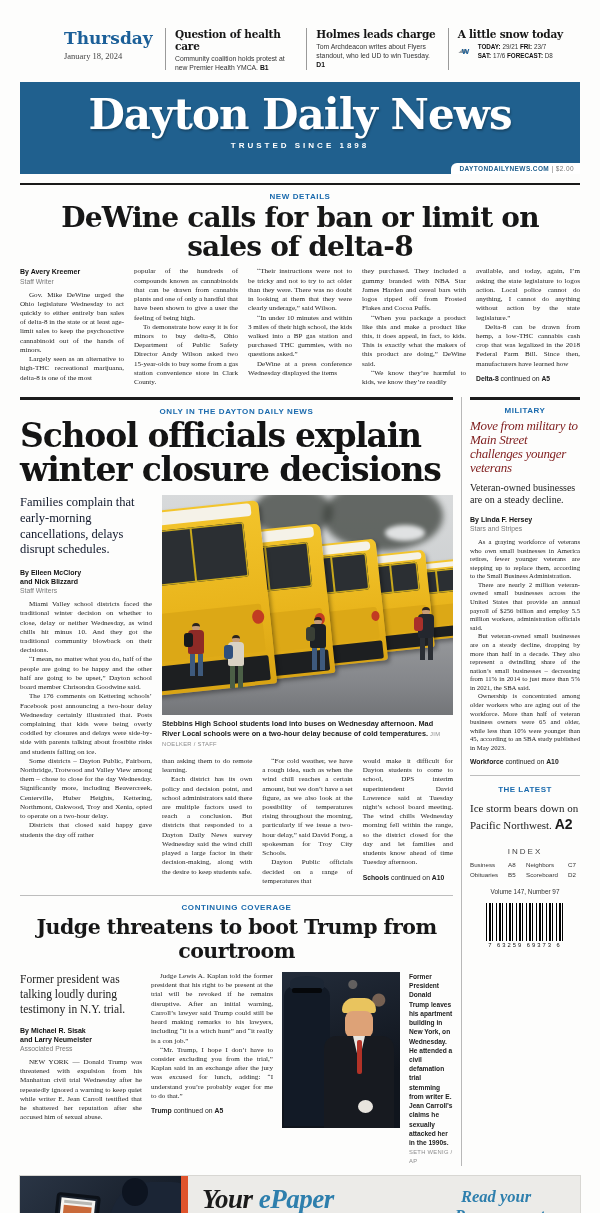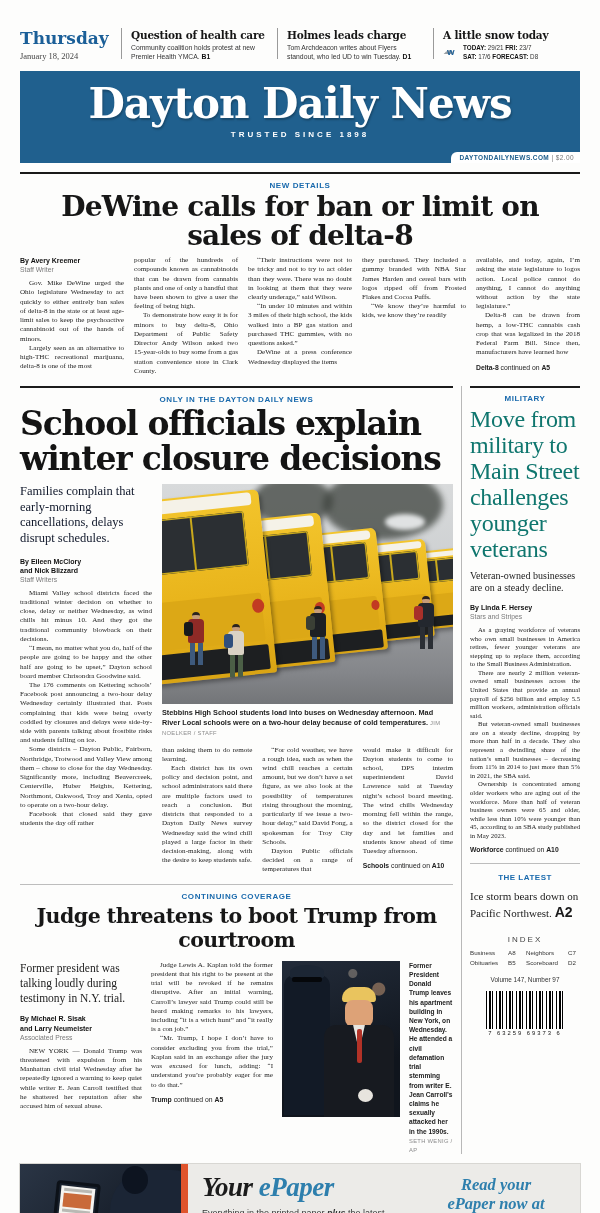--- a/index.html
+++ b/index.html
@@ -1,21 +1,21 @@
 <!DOCTYPE html>
 <html><head>
 <meta charset="utf-8">
 <style>
   * { margin:0; padding:0; box-sizing:border-box; }
   html,body { width:600px; height:1213px; background:#fdfdfc; overflow:hidden;
               font-family:"Liberation Sans", sans-serif; color:#1d1d1d; }
   .page { padding:26px 20px 0 20px; position:relative; }
 
   
-  .topbar { display:flex; align-items:flex-end; margin-bottom:10px; }
+  .topbar { display:flex; align-items:flex-start; margin-bottom:10px;margin-left:44px; }
   .tb-sep { width:1px; background:#9a9a9a; align-self:stretch; margin:2px 9px; }
   .dayblock { width:92px; padding-top:2px; }
   .dayname { font-family:"DejaVu Serif", serif; font-weight:bold; color:#1b5f98; font-size:17px; }
   .daydate { font-family:"Liberation Serif", serif; color:#444; font-size:8.5px; margin-top:3px; }
   .teaser { flex:1; padding-top:2px; }
   .teaser-title { font-family:"DejaVu Serif", serif; font-weight:bold; font-size:10.5px; color:#161616; letter-spacing:-0.2px; }
   .teaser-text { font-size:6.8px; color:#333; line-height:1.35; margin-top:2px; }
   .teaser-text b { color:#111; }
   .weatherrow { display:flex; gap:4px; margin-top:2px; }
   .wicon { width:16px; height:13px; position:relative; flex:none; margin-top:1px; }
@@ -112,21 +112,21 @@
   .trump-hair { width:34px; height:15px; background:#e9c45e; border-radius:14px 14px 4px 4px; margin:0 auto; }
   .trump-face { width:28px; height:27px; background:#dda277; border-radius:8px; margin:-2px auto 0; }
   .trump-coat { width:70px; height:92px; background:#171a20; border-radius:12px 12px 0 0; margin-top:-2px; position:relative; }
   .trump-shirt { position:absolute; left:29px; top:0; width:12px; height:26px; background:#e8e6e0; clip-path:polygon(0 0,100% 0,50% 100%); }
   .trump-tie { position:absolute; left:33px; top:4px; width:5px; height:34px; background:#b23227; border-radius:2px; }
   .glove { position:absolute; left:34px; top:64px; width:15px; height:13px; background:#e7e4de; border-radius:50%; }
   .trump-capt { flex:1; font-size:6.6px; font-weight:bold; line-height:1.4; color:#222; }
 
   
   .rail-kicker { text-align:center; color:#1a6aad; font-weight:bold; font-size:8px; letter-spacing:.5px; margin:6px 0 4px; }
-  .rail-head { font-family:"Liberation Serif", serif; font-size:24px; line-height:1.08; color:#0f766e; letter-spacing:-0.3px; }
+  .rail-head { font-family:"Liberation Serif", serif; font-size:13px; line-height:1.08; color:#7f1d1d; letter-spacing:-0.3px;font-style:italic; }
   .rail-sf { font-family:"Liberation Serif", serif; font-size:10px; line-height:1.25; color:#222; margin-top:7px; margin-bottom:8px; }
   .rail-body { font-family:"Liberation Serif", serif; font-size:6.7px; line-height:1.28; text-align:justify; color:#1c1c1c; }
   .rail-body p { text-indent:8px; margin:0; }
   .rail-div { height:1px; background:#bdbdbd; margin:10px 0 0; }
   .latest-item { font-family:"Liberation Serif", serif; font-size:11px; line-height:1.22; color:#1b1b1b; margin-top:8px; }
   .latest-item b { font-family:"Liberation Sans", sans-serif; font-size:14px; }
   .index-title { text-align:center; font-size:8px; letter-spacing:2px; color:#444; margin-top:14px; }
   .index-grid { display:grid; grid-template-columns:34px 14px 38px 12px; justify-content:center; column-gap:4px;
                 font-size:6.2px; color:#333; margin-top:4px; line-height:1.6; }
   .volume { text-align:center; font-size:6.4px; color:#333; margin-top:8px; }
@@ -228,20 +228,21 @@
           <p>popular of the hundreds of compounds known as cannabinoids that can be drawn from cannabis plants and one of only a handful that have been shown to give a user the feeling of being high.</p>
           <p>To demonstrate how easy it is for minors to buy delta-8, Ohio Department of Public Safety Director Andy Wilson asked two 15-year-olds to buy some from a gas station convenience store in Clark County.</p>
         </div>
       <div class="col bodycol">
           <p>“Their instructions were not to be tricky and not to try to act older than they were. There was no doubt in looking at them that they were clearly underage,” said Wilson.</p>
           <p>“In under 10 minutes and within 3 miles of their high school, the kids walked into a BP gas station and purchased THC gummies, with no questions asked.”</p>
           <p>DeWine at a press conference Wednesday displayed the items</p>
         </div>
       <div class="col bodycol cont">
           <p>they purchased. They included a gummy branded with NBA Star James Harden and cereal bars with logos ripped off from Frosted Flakes and Cocoa Puffs.</p>
+          <p>“When you package a product like this and make a product like this, it does appeal, in fact, to kids. This is exactly what the makers of this product are doing,” DeWine said.</p>
           <p>“We know they’re harmful to kids, we know they’re readily</p>
         </div>
       <div class="col">
         <div class="bodycol cont">
             <p>available, and today, again, I’m asking the state legislature to logos action. Local police cannot do anything, I cannot do anything without action by the state legislature.”</p>
             <p>Delta-8 can be drawn from hemp, a low-THC cannabis cash crop that was legalized in the 2018 Federal Farm Bill. Since then, manufacturers have learned how</p>
           </div>
         <div class="contline">
           <b>Delta-8</b><span> continued on </span><b>A5</b>
         </div>
@@ -265,21 +266,21 @@
             <div class="byline">
               <div>By Eileen McClory</div>
               <div>and Nick Blizzard</div>
             </div>
             <div class="byrole">Staff Writers</div>
             <div class="bodycol">
                 <p>Miami Valley school districts faced the traditional winter decision on whether to close, delay or neither Wednesday, as wind chills hit minus 10. And they got the traditional community blowback on their decisions.</p>
                 <p>“I mean, no matter what you do, half of the people are going to be happy and the other half are going to be upset,” Dayton school board member Chrisondra Goodwine said.</p>
                 <p>The 176 comments on Kettering schools’ Facebook post announcing a two-hour delay Wednesday certainly illustrated that. Posts complaining that kids were being overly coddled by closures and delays were side-by-side with parents talking about frostbite risks and students falling on ice.</p>
                 <p>Some districts – Dayton Public, Fairborn, Northridge, Trotwood and Valley View among them – chose to close for the day Wednesday. Significantly more, including Beavercreek, Centerville, Huber Heights, Kettering, Northmont, Oakwood, Troy and Xenia, opted to operate on a two-hour delay.</p>
-                <p>Facebook that closed said they gave students the day off rather</p>
+                <p>Districts that closed said happy gave students the day off rather</p>
               </div>
           </div>
           <div class="schools-right">
 
             <div class="photo-bus">
               <div class="trees" style="right:10px; top:-14px; width:120px; height:70px;"></div>
               <div class="trees" style="right:120px; top:-8px; width:80px; height:50px;"></div>
               <div class="snowpatch" style="right:28px; top:30px; width:40px; height:16px;"></div>
               <div class="ground"></div>
               <div class="bus" style="left:248px; top:66px; width:56px; height:78px;">

